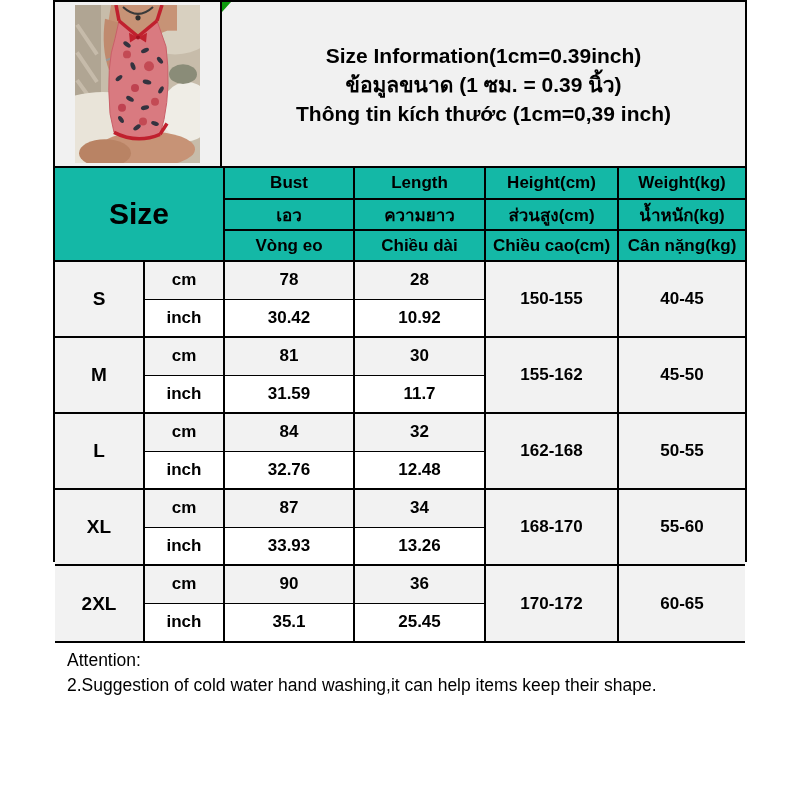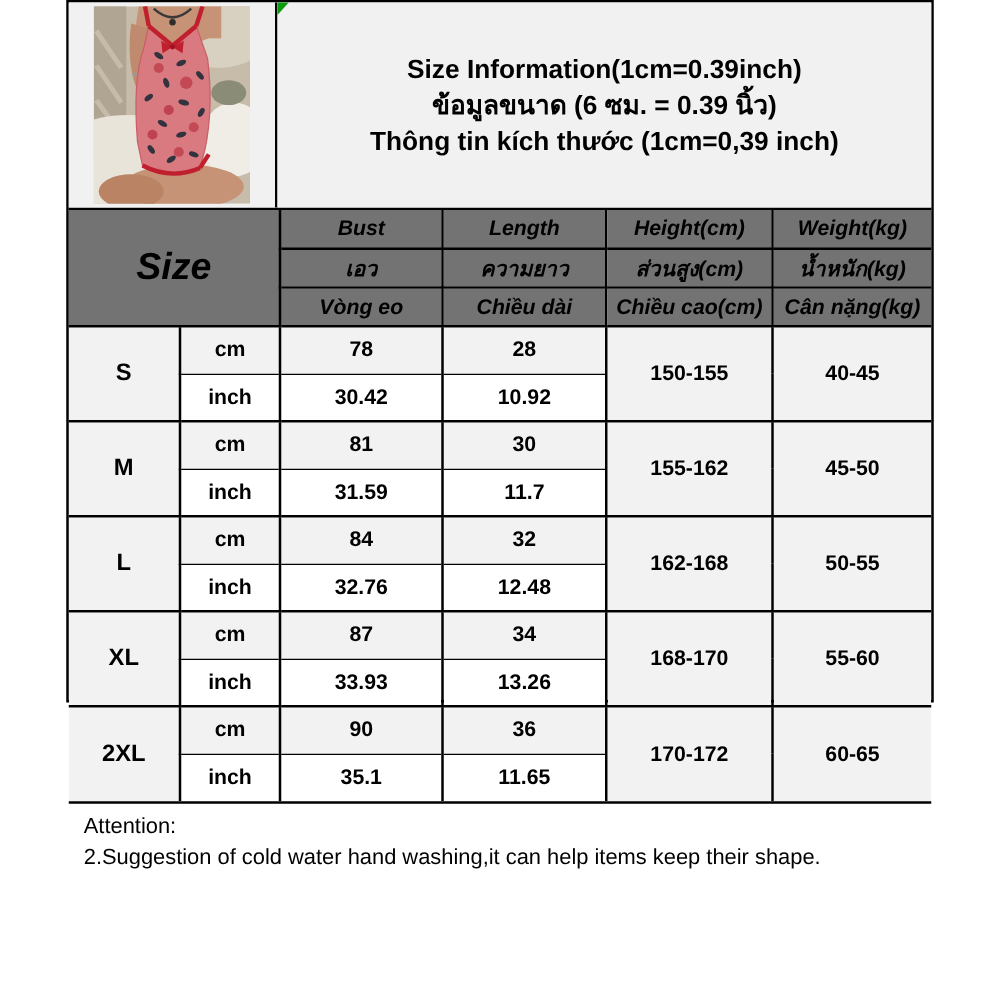--- a/index.html
+++ b/index.html
@@ -20,21 +20,21 @@
   .flag { position:absolute; left:0; top:0; width:0; height:0;
     border-top:10px solid #0d9b0d; border-right:9px solid transparent; }
 
   
   table { width:100%; border-collapse:collapse; border-style:hidden;
     table-layout:fixed; }
   th, td { border:2px solid #000; text-align:center; vertical-align:middle;
     font-weight:bold; font-size:17px; overflow:hidden; }
   thead tr { height:31px; }
   tbody tr { height:38px; }
-  th { background:#737373;font-style:italic; }
+  th { background:#14b8a6; }
   .size-big { font-size:30px; }
   td.size-label { background:#d9d9d9; font-size:19px; }
   tr.row-cm td { background:#f2f2f2; }
   tr.row-inch td { background:#ffffff; }
   td.merged { background:#f2f2f2; }
   tr.row-cm td.thin { border-bottom-width:1px; }
   tr.row-inch td.thin { border-top-width:1px; }
 
   
   .attention { border-top:2px solid #000; height:147px; background:#fff;
@@ -101,21 +101,21 @@
           <path d="M39,129 Q62,141 85,131"></path>
           <path d="M85,131 L92,120"></path>
         </g>
         <path d="M63,33 l-9,-5 l1,10 Z M63,33 l9,-5 l-1,10 Z" fill="#c0202e"></path>
         <circle cx="63" cy="33" r="2" fill="#a01020"></circle>
       </svg>
     </div>
     <div class="title-cell">
       <span class="flag"></span>
       <div class="title-line">Size Information(1cm=0.39inch)</div>
-      <div class="title-line">ข้อมูลขนาด (6 ซม. = 0.39 นิ้ว)</div>
+      <div class="title-line">ข้อมูลขนาด (1 ซม. = 0.39 นิ้ว)</div>
       <div class="title-line">Thông tin kích thước (1cm=0,39 inch)</div>
     </div>
   </div>
 
   <table>
     <colgroup>
       <col style="width:89px">
         <col style="width:80px">
         <col style="width:130px">
       <col style="width:131px">
@@ -205,21 +205,21 @@
         <td rowspan="2" class="size-label">2XL</td>
         <td class="thin">cm</td>
         <td class="thin">90</td>
         <td class="thin">36</td>
         <td rowspan="2" class="merged">170-172</td>
         <td rowspan="2" class="merged">60-65</td>
       </tr>
       <tr class="row-inch">
         <td class="thin">inch</td>
         <td class="thin">35.1</td>
-        <td class="thin">11.65</td>
+        <td class="thin">25.45</td>
       </tr>
     </tbody>
   </table>
 
   <div class="attention">
     <div>Attention:</div>
     <div>2.Suggestion of cold water hand washing,it can help items keep their shape.</div>
   </div>
 
 </div>

